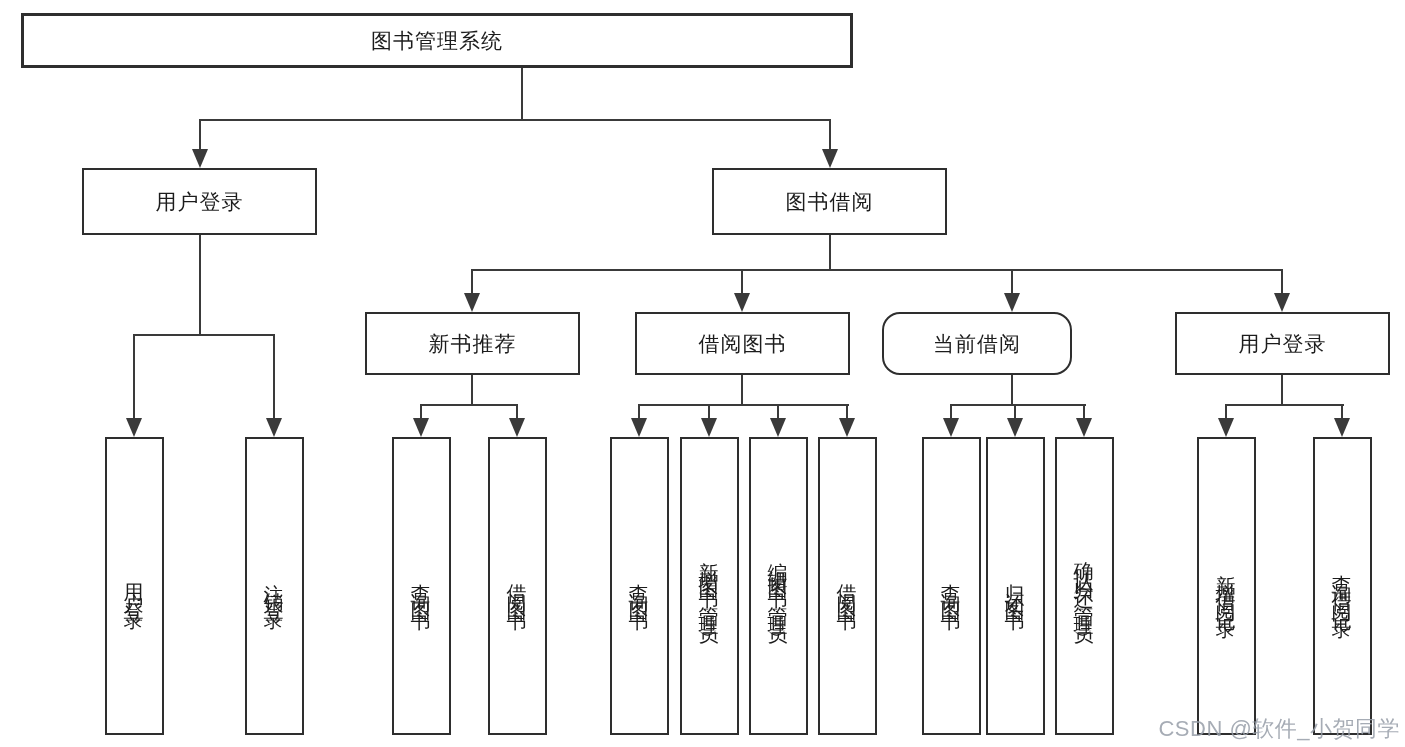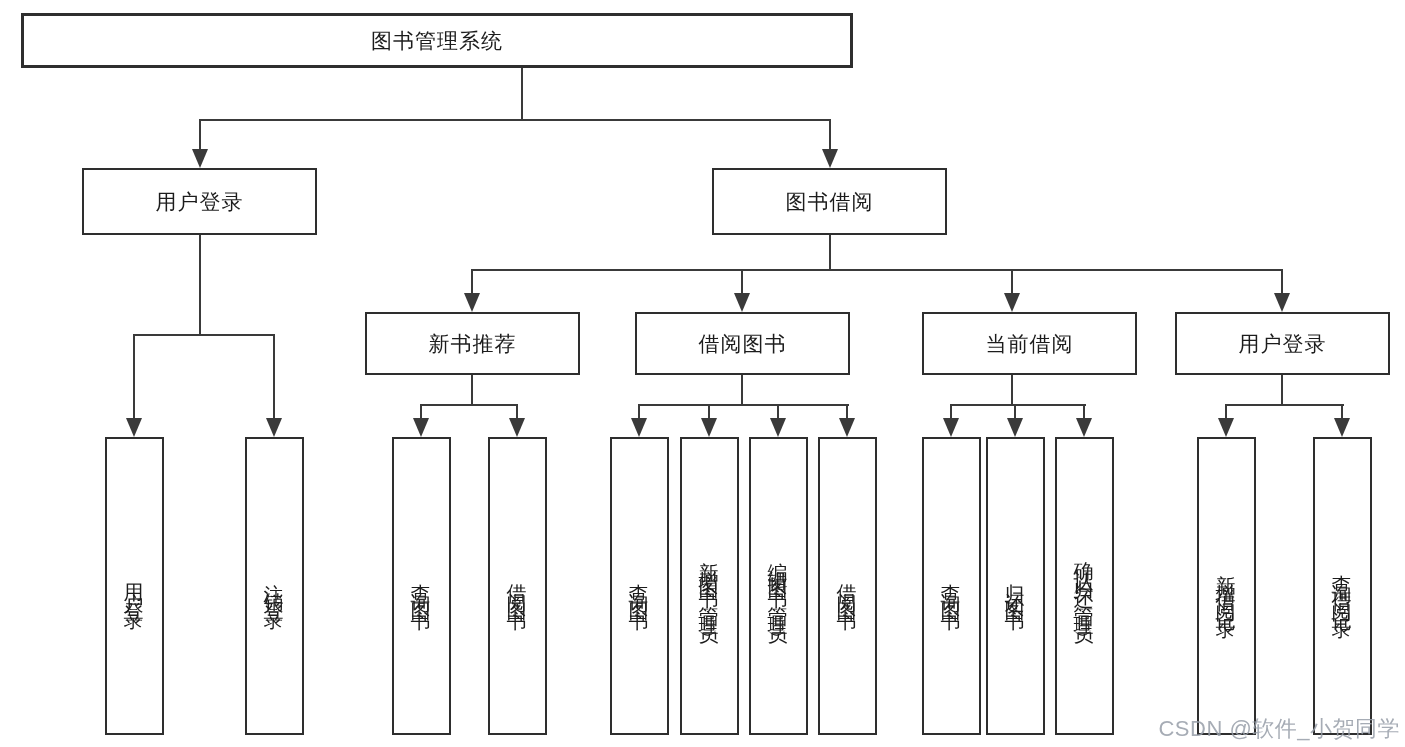--- a/index.html
+++ b/index.html
@@ -97,21 +97,21 @@
   <div class="arw" style="left:1004px;top:293px;"></div>
   <div class="vl" style="left:1281px;top:271px;height:23px;"></div>
   <div class="arw" style="left:1274px;top:293px;"></div>
 
   <div class="hbox" style="left:365px;top:312px;width:215px;height:63px;">
     <span>新书推荐</span>
   </div>
   <div class="hbox" style="left:635px;top:312px;width:215px;height:63px;">
     <span>借阅图书</span>
   </div>
-  <div class="hbox" style="left:922px;top:312px;width:215px;height:63px;">
+  <div class="hbox" style="left:882px;top:312px;width:190px;height:63px;border-radius:18px;">
     <span>当前借阅</span>
   </div>
   <div class="hbox" style="left:1175px;top:312px;width:215px;height:63px;">
     <span>用户登录</span>
   </div>
 
   <div class="vl" style="left:471px;top:375px;height:30px;"></div>
   <div class="hl" style="left:420px;top:404px;width:98px;"></div>
   <div class="vl" style="left:420px;top:406px;height:13px;"></div>
   <div class="arw" style="left:413px;top:418px;"></div>

